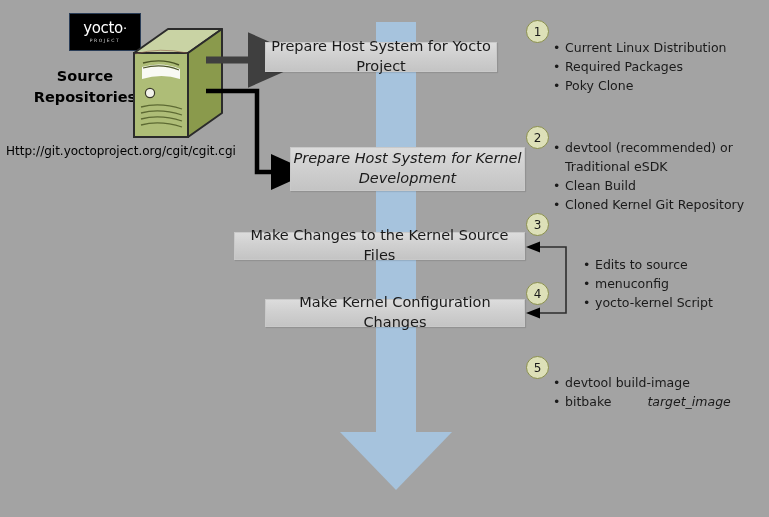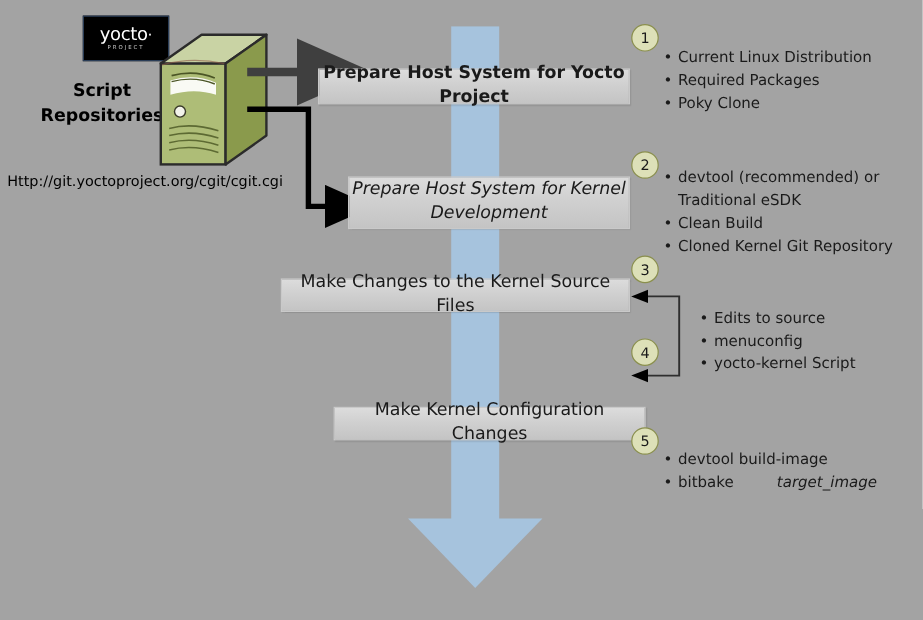--- a/index.html
+++ b/index.html
@@ -101,24 +101,24 @@
     box-sizing: border-box;
     display: flex;
     align-items: center;
     justify-content: center;
     text-align: center;
     color: #1a1a1a;
     font-size: 14.5px;
     line-height: 1.35;
     box-shadow: 1px 1px 1px rgba(0,0,0,0.10);
   }
-  #box1 { left: 265px; top: 57px;  width: 260px; height: 30px; font-weight: bold; }
+  #box1 { left: 265px; top: 42px;  width: 232px; height: 30px; }
   #box2 { left: 290px; top: 147px; width: 235px; height: 44px; font-style: italic; }
   #box3 { left: 234px; top: 232px; width: 291px; height: 28px; }
-  #box4 { left: 278px; top: 299px; width: 260px; height: 28px; margin-top: 40px; }
+  #box4 { left: 265px; top: 299px; width: 260px; height: 28px; }
   #box5 { left: 270px; top: 378px; width: 255px; height: 30px; }
 
   
   .step-circle {
     position: absolute;
     width: 23px;
     height: 23px;
     border-radius: 50%;
     background: #dde0b8;
     border: 1.5px solid #8a8f4e;
@@ -169,21 +169,21 @@
   <div class="blue-head"></div>
 
   <div class="yocto-logo">
     <div class="yocto-word">
       <span>yocto</span><span class="dot">·</span>
     </div>
     <div class="yocto-sub">PROJECT</div>
   </div>
 
   <div class="src-label">
-    <div>Script</div>
+    <div>Source</div>
     <div>Repositories</div>
   </div>
   <div class="src-url">Http://git.yoctoproject.org/cgit/cgit.cgi</div>
 
   <svg class="server" viewBox="0 0 92 112" xmlns="http://www.w3.org/2000/svg">
 
     <polygon points="2,26 36,2 90,2 56,26" fill="#c9d3a4" stroke="#2b2b2b" stroke-width="2" stroke-linejoin="round"></polygon>
 
     <rect x="2" y="26" width="54" height="84" fill="#aebd77" stroke="#2b2b2b" stroke-width="2"></rect>
 

